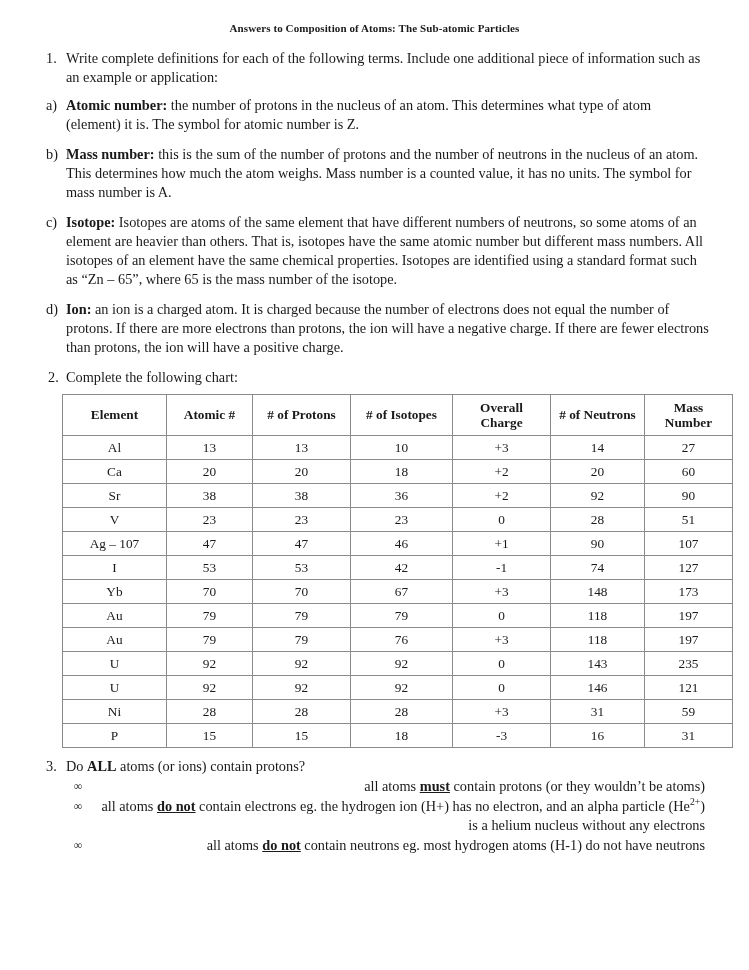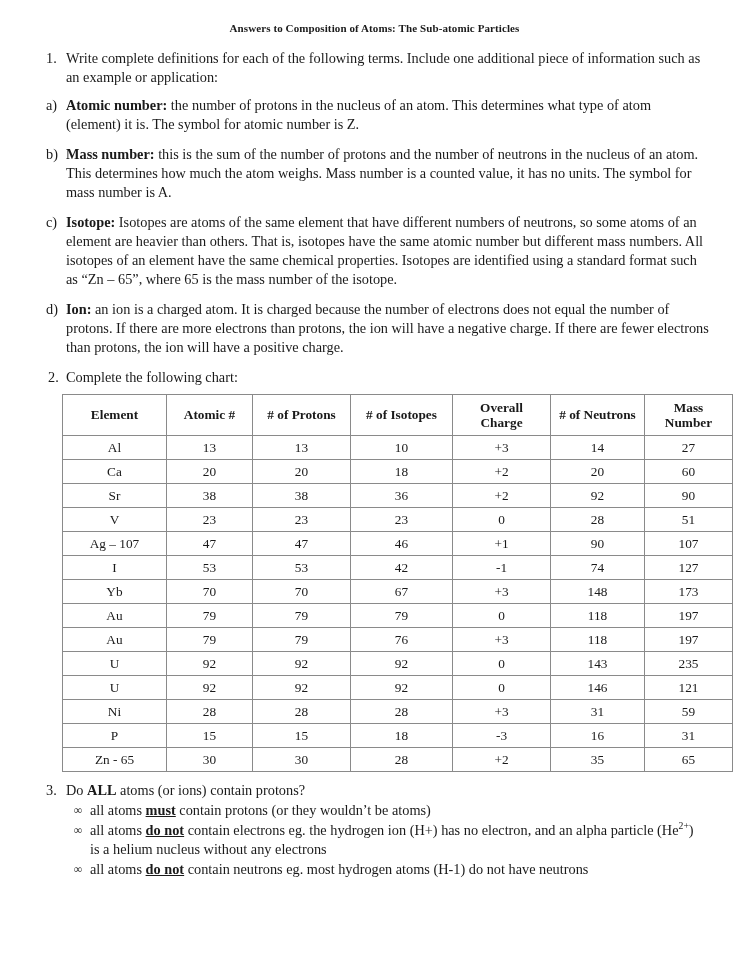--- a/index.html
+++ b/index.html
@@ -105,20 +105,21 @@
   }
   .sublist li .bullet {
     flex: 0 0 auto;
     width: 24px;
     text-align: center;
     font-size: 12px;
     line-height: 1.5;
   }
   .sublist li .txt {
     flex: 1 1 auto;
+    text-align: right;
   }
   .u { text-decoration: underline; font-weight: bold; }
   .b { font-weight: bold; }
   sup { font-size: 0.68em; vertical-align: super; line-height: 0; }
 
   .q34 { margin-top: 9px; }
   .q34 .body { padding-right: 4px; }
 </style>
 </head>
 <body>
@@ -304,29 +305,20 @@
             <td>59</td>
           </tr>
           <tr>
             <td>P</td>
             <td>15</td>
             <td>15</td>
             <td>18</td>
             <td>-3</td>
             <td>16</td>
             <td>31</td>
-          </tr>
-          <tr>
-            <td>Zn - 65</td>
-            <td>30</td>
-            <td>30</td>
-            <td>28</td>
-            <td>+2</td>
-            <td>35</td>
-            <td>65</td>
           </tr>
         </tbody>
     </table>
   </div>
 
   <div class="item q34">
     <div class="marker">3.</div>
     <div class="body">
       <div>
         <span>Do </span><span class="b">ALL</span><span> atoms (or ions) contain protons?</span>

